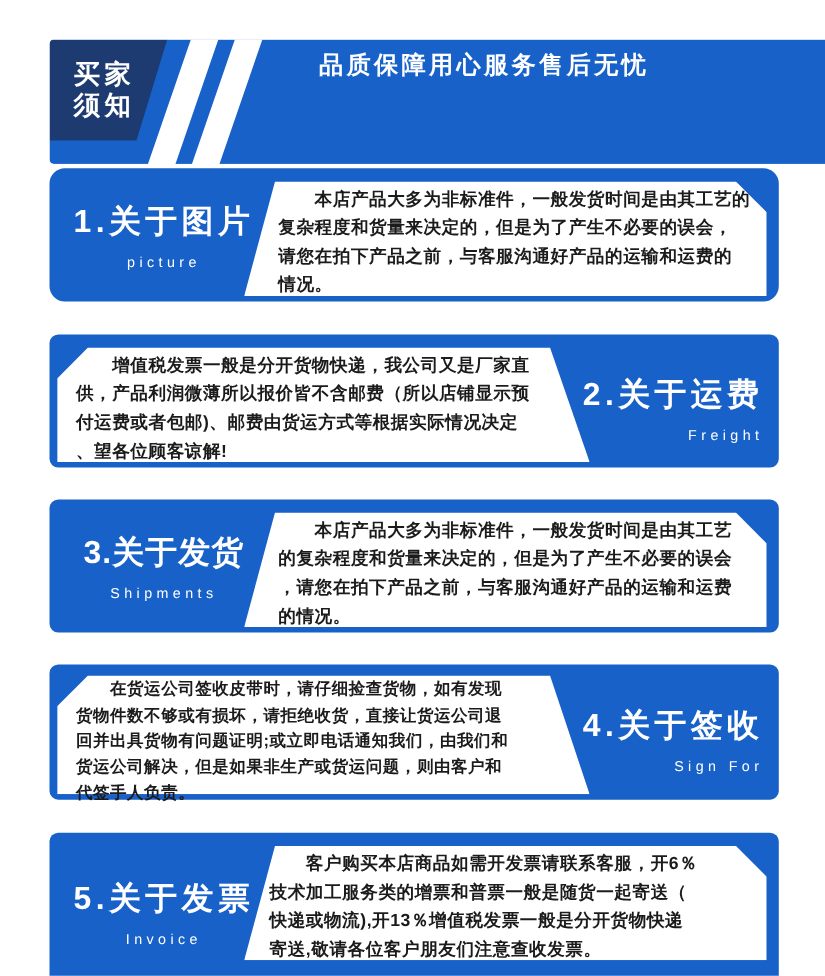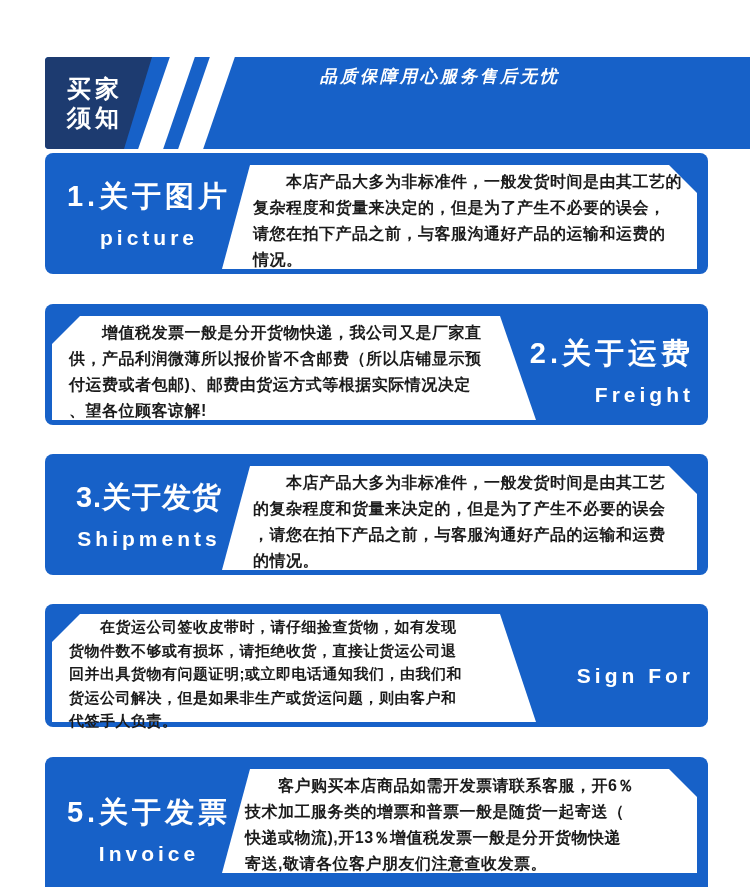--- a/index.html
+++ b/index.html
@@ -9,61 +9,61 @@
   }
   *{margin:0;padding:0;box-sizing:border-box;}
   html,body{background:#ffffff;}
   body{
     width:750px;height:887px;position:relative;overflow:hidden;
     font-family:"Liberation Sans", sans-serif;
   }
 
   
   .header{
-    position:absolute;left:45px;top:36px;width:705px;height:92px;
-    overflow:hidden;border-radius:4px 0 0 4px;margin-top:21px;
+    position:absolute;left:45px;top:36px;width:705px;height:113px;
+    overflow:hidden;border-radius:4px 0 0 4px;
   }
   .band{position:absolute;inset:0;background:var(--blue);}
   .stripe{position:absolute;top:-6px;bottom:-6px;width:25px;background:#fff;transform:skewX(-19deg);}
   .stripe.s1{left:109px;}
   .stripe.s2{left:149px;}
   .badge{
     position:absolute;left:0;top:0;width:153px;height:92px;background:var(--navy);
     clip-path:polygon(0 0,107px 0,79px 92px,0 92px);
     display:flex;flex-direction:column;justify-content:center;
   }
   .badge .line{
     width:100px;text-align:center;color:#fff;font-weight:bold;
     font-size:24px;line-height:29px;letter-spacing:4px;
   }
   .badge .line:last-child{}
   .titles{position:absolute;left:145px;top:0;width:500px;height:92px;text-align:center;color:#fff;}
   .title{margin-top:20px;font-size:31px;font-weight:bold;letter-spacing:4px;}
-  .subtitle{margin-top:8px;font-size:17px;font-weight:bold;letter-spacing:3px;font-style:italic;}
+  .subtitle{margin-top:8px;font-size:22px;font-weight:bold;letter-spacing:3px;}
 
   
   .sec{position:absolute;left:45px;width:663px;height:121px;background:var(--blue);border-radius:8px;}
   .sec .panel{position:absolute;inset:0;background:#ffffff;}
   .sec.odd  .panel{clip-path:polygon(205px 12px,624px 12px,652px 40px,652px 116px,177px 116px);}
   .sec.even .panel{clip-path:polygon(35px 12px,455px 12px,491px 116px,7px 116px,7px 40px);}
 
   .label{position:absolute;top:0;bottom:0;display:flex;flex-direction:column;justify-content:center;color:#fff;z-index:2;}
   .sec.odd  .label{left:0;width:208px;text-align:center;align-items:center;}
   .sec.even .label{left:496px;right:14px;text-align:right;align-items:flex-end;margin-top:12px;}
   .label .cn{font-size:29px;font-weight:bold;letter-spacing:4px;white-space:nowrap;}
-  .label .en{margin-top:9px;font-size:21px;font-weight:bold;letter-spacing:4px;white-space:nowrap;}
+  .label .en{margin-top:9px;font-size:13px;font-weight:normal;letter-spacing:4px;white-space:nowrap;}
   .sec.n3 .cn{letter-spacing:1px;}
 
   .bodytext{
     position:absolute;z-index:2;color:var(--ink);font-weight:bold;
     font-size:16px;line-height:26px;letter-spacing:0.5px;white-space:pre-line;
   }
   .sec.odd  .bodytext{left:208px;width:442px;top:16px;}
   .sec.even .bodytext{left:24px;width:428px;top:16px;}
-  .sec.n1{top:153px;}
+  .sec.n1{top:153px;border-radius:14px;}
   .sec.n2{top:304px;}
   .sec.n3{top:454px;}
   .sec.n4{top:604px;height:123px;}
   .sec.n5{top:757px;height:144px;}
   .sec.n4 .panel{clip-path:polygon(35px 10px,455px 10px,491px 118px,7px 118px,7px 38px);}
   .sec.n4 .bodytext{top:11px;line-height:23.5px;font-size:15px;}
   .sec.n5 .bodytext{left:200px;}
 </style>
 </head>
 <body>
@@ -113,20 +113,21 @@
   </div>
   <div class="bodytext">　　本店产品大多为非标准件，一般发货时间是由其工艺
 的复杂程度和货量来决定的，但是为了产生不必要的误会
 ，请您在拍下产品之前，与客服沟通好产品的运输和运费
 的情况。</div>
 </div>
 
 <div class="sec even n4">
   <div class="panel"></div>
   <div class="label">
+    <div class="cn">4.关于签收</div>
     <div class="en">Sign For</div>
   </div>
   <div class="bodytext">　　在货运公司签收皮带时，请仔细捡查货物，如有发现
 货物件数不够或有损坏，请拒绝收货，直接让货运公司退
 回并出具货物有问题证明;或立即电话通知我们，由我们和
 货运公司解决，但是如果非生产或货运问题，则由客户和
 代签手人负责。</div>
 </div>
 
 <div class="sec odd n5">

